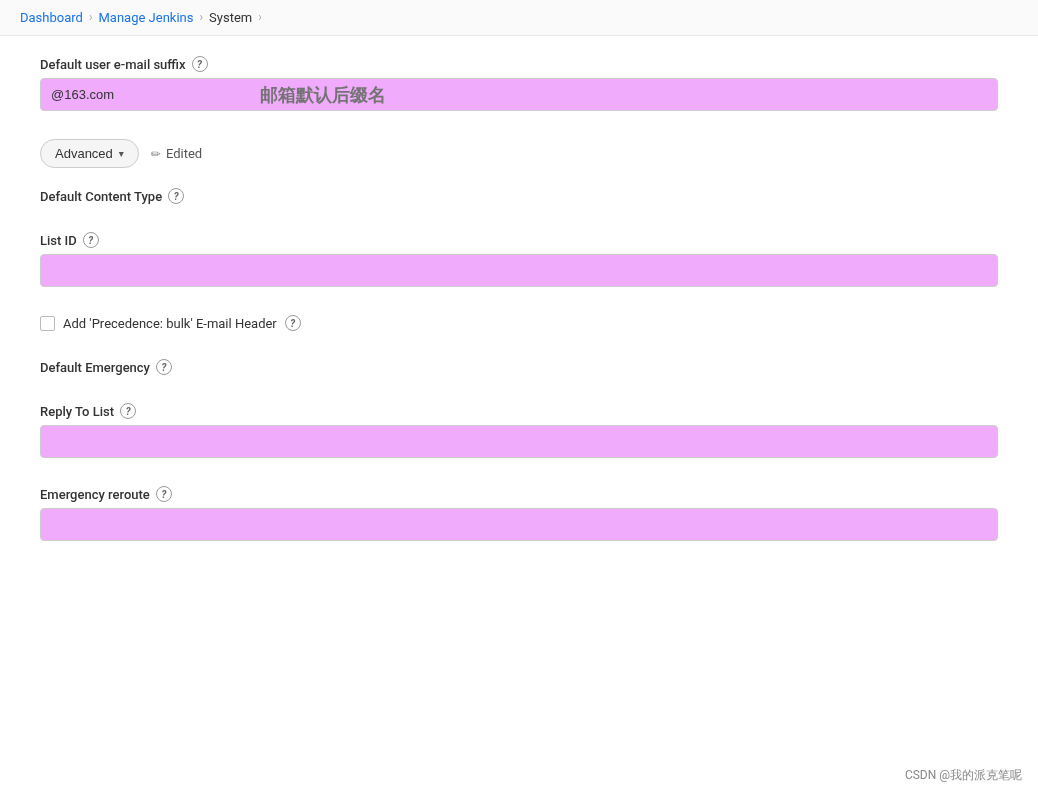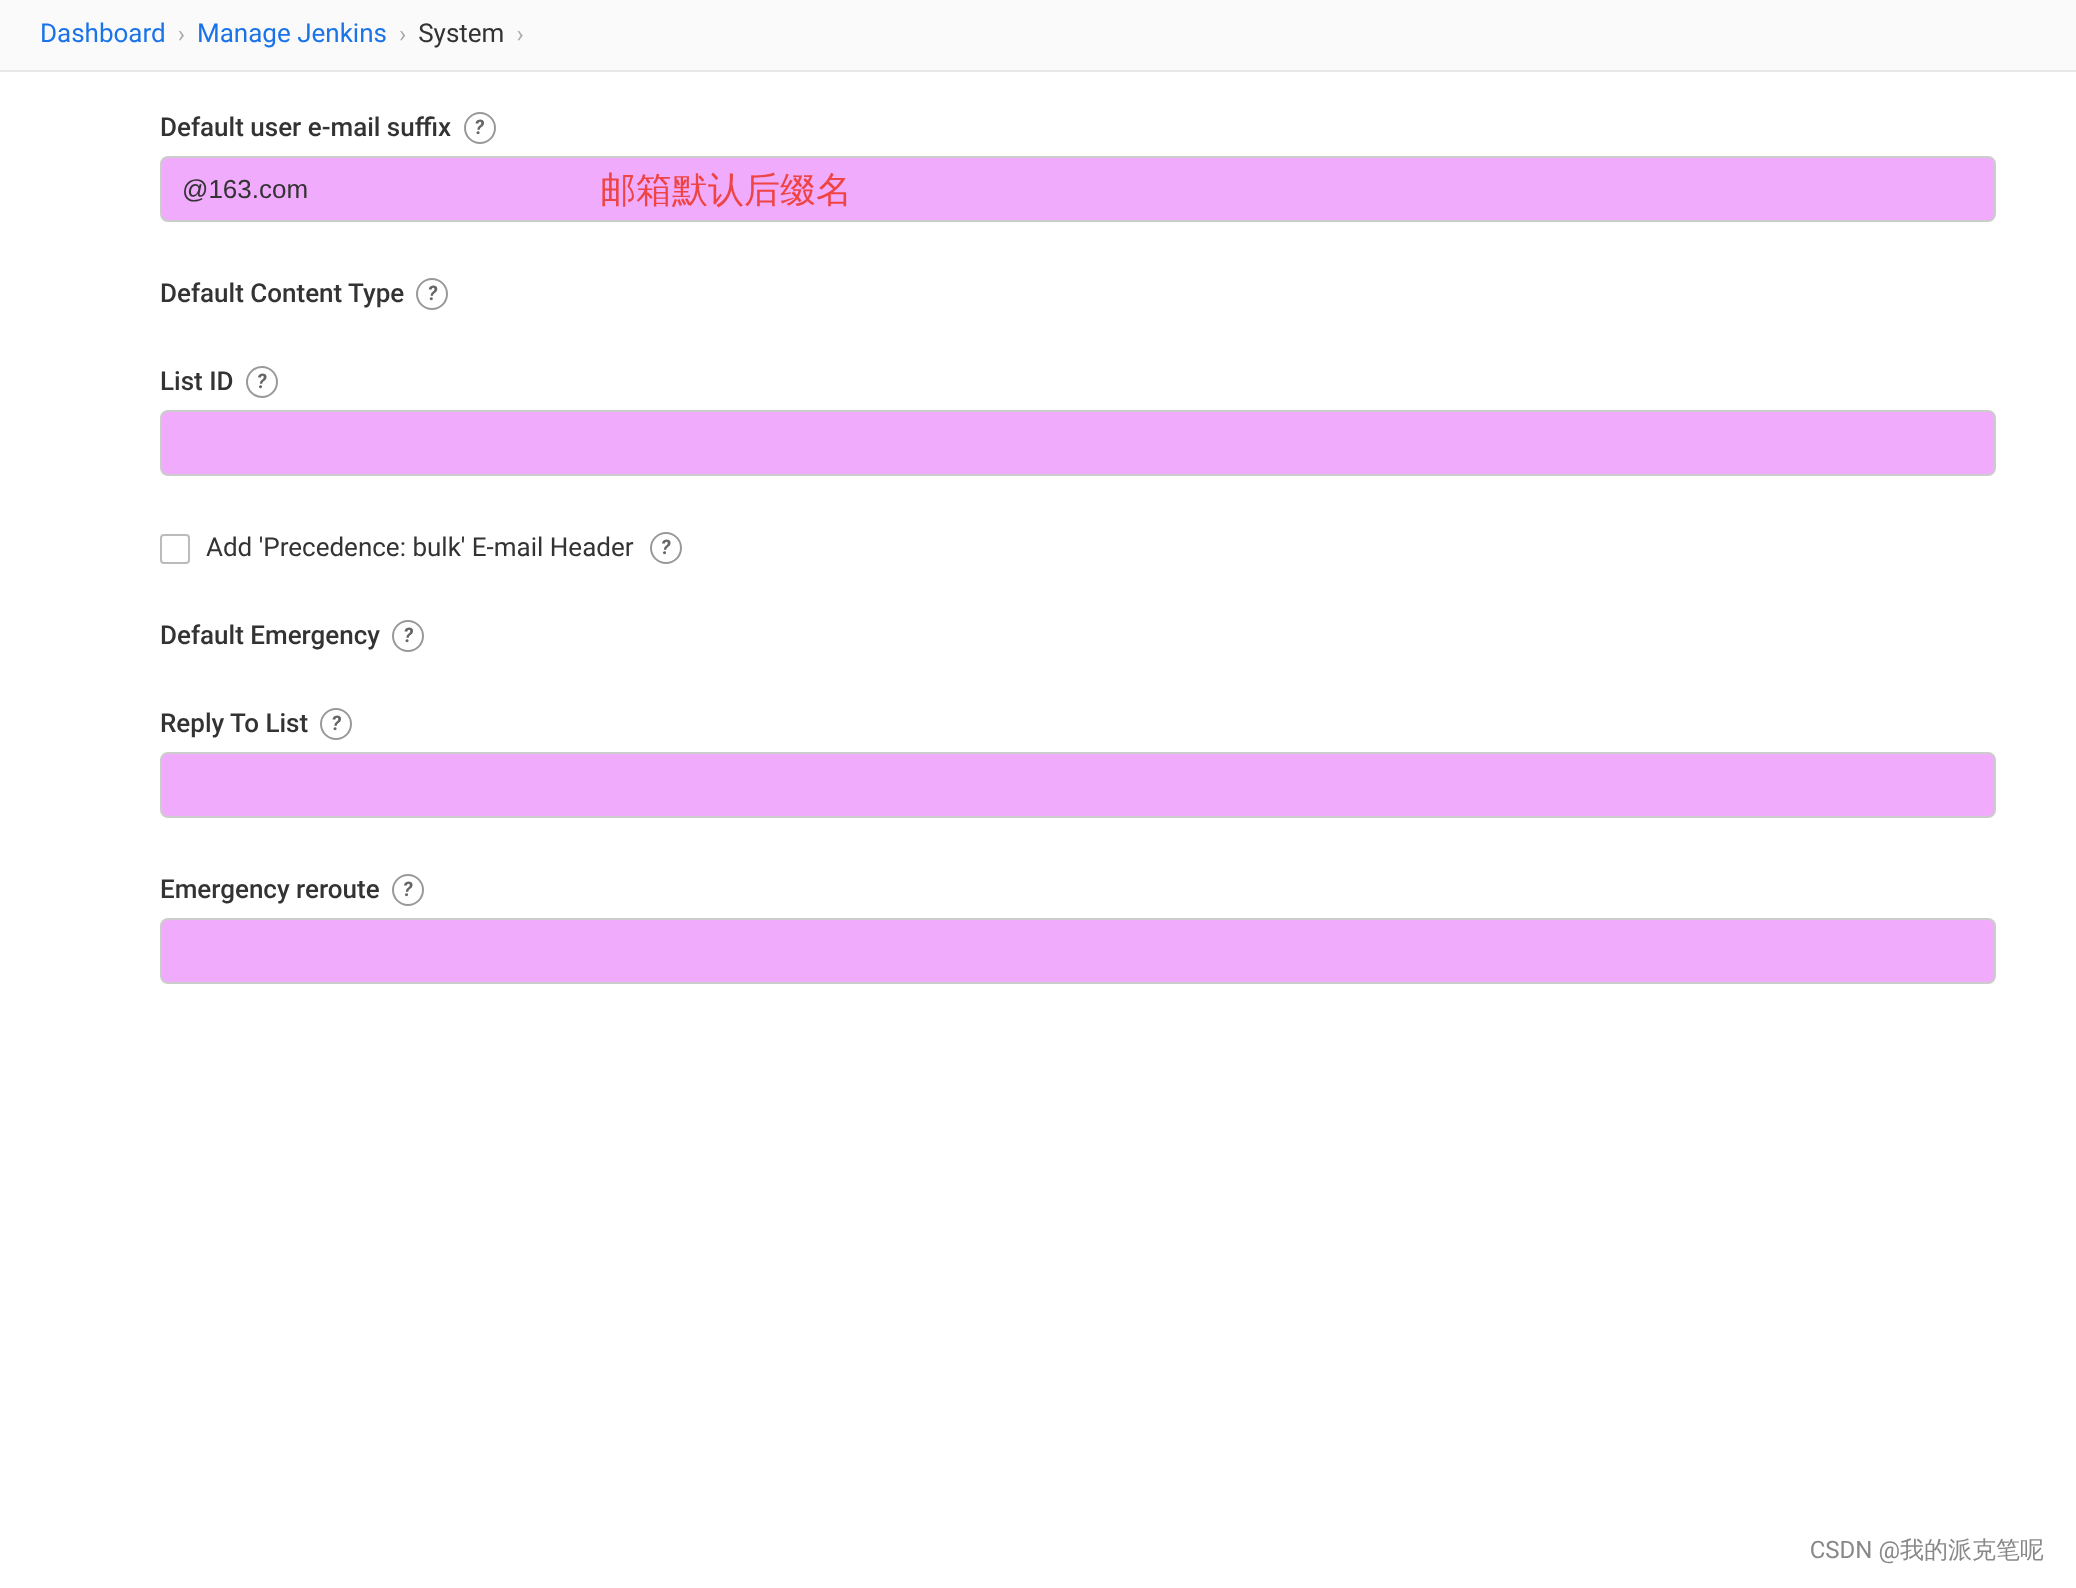--- a/index.html
+++ b/index.html
@@ -33,21 +33,20 @@
 
     
     .main {
       padding: 20px 40px;
       max-width: 1038px;
     }
 
     
     .form-section {
       margin-bottom: 28px;
-      margin-left: 40px;
     }
 
     .form-label {
       display: flex;
       align-items: center;
       gap: 6px;
       font-size: 13px;
       font-weight: 500;
       color: #333;
       margin-bottom: 6px;
@@ -148,23 +147,23 @@
     
     .input-wrapper {
       position: relative;
     }
 
     .annotation-inline {
       position: absolute;
       top: 50%;
       transform: translateY(-50%);
       left: 220px;
-      color: #ef4444;
+      color: #737373;
       font-size: 18px;
-      font-weight: normal;
+      font-weight: bold;
       white-space: nowrap;
       pointer-events: none;
     }
 
     
     .watermark {
       position: fixed;
       bottom: 10px;
       right: 16px;
       font-size: 12px;
@@ -190,20 +189,30 @@
     <div class="form-label">
       <span>Default user e-mail suffix</span>
       <span class="help-icon">?</span>
     </div>
     <div class="input-wrapper">
       <input type="text" class="form-input" value="@163.com" style="">
       <span class="annotation-inline">邮箱默认后缀名</span>
     </div>
   </div>
 
+  <div class="advanced-row">
+    <button class="advanced-btn">
+      <span>Advanced</span>
+      <span class="chevron-down">▾</span>
+    </button>
+    <div class="edited-label">
+      <span class="pencil-icon">✏</span>
+      <span>Edited</span>
+    </div>
+  </div>
 
   <div class="form-section">
     <div class="form-label">
       <span>Default Content Type</span>
       <span class="help-icon">?</span>
     </div>
   </div>
 
   <div class="form-section">
     <div class="form-label">

